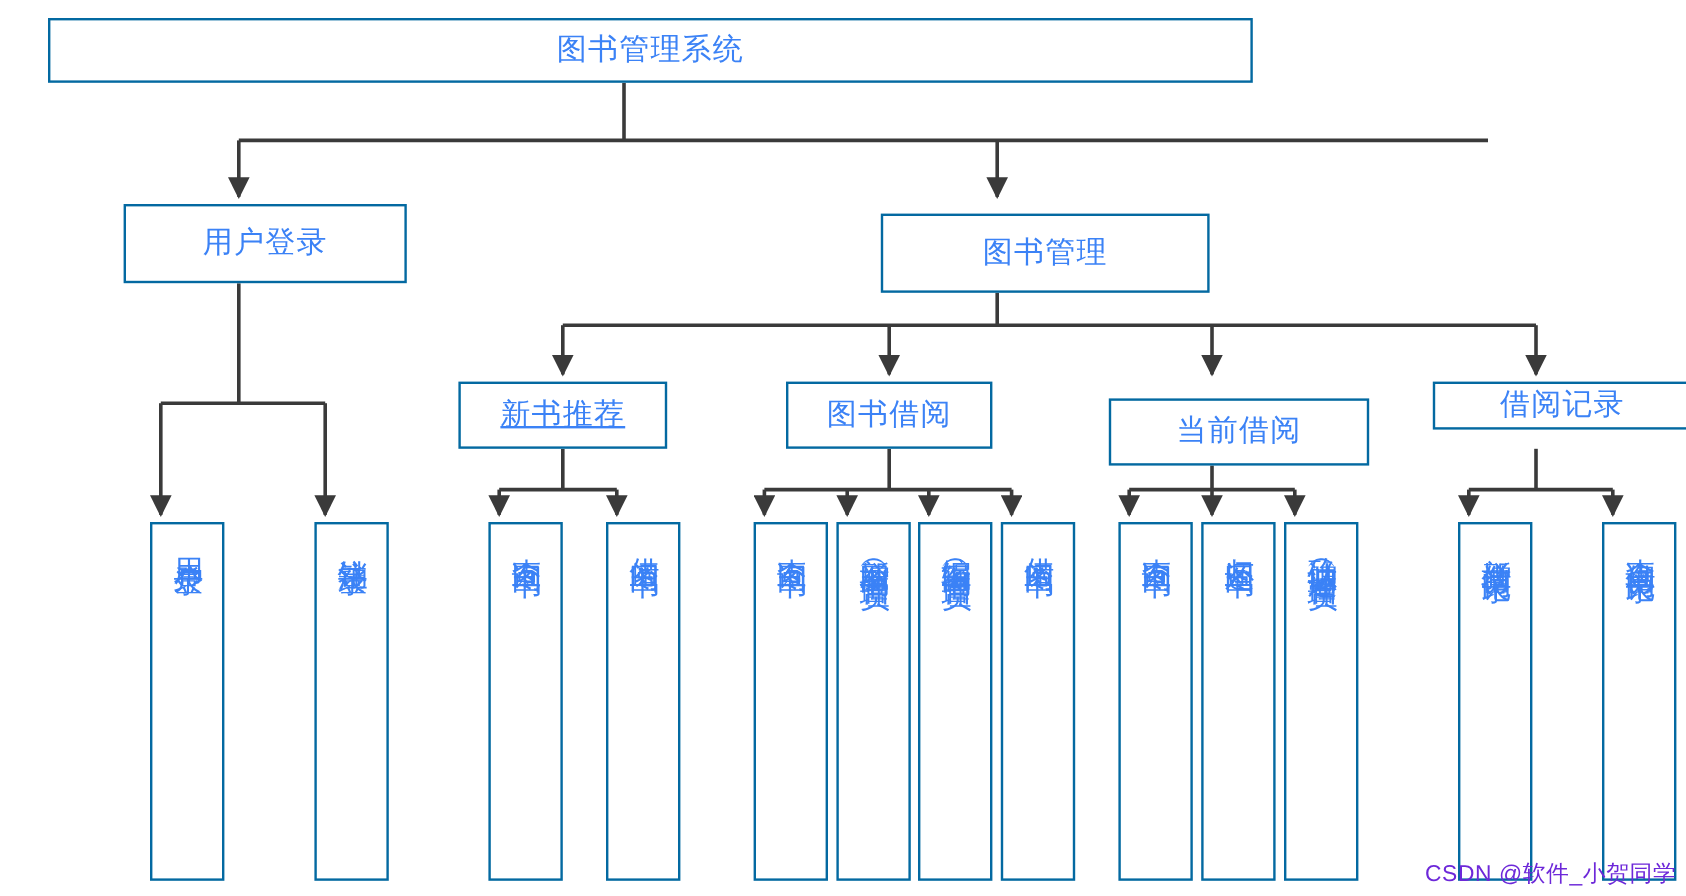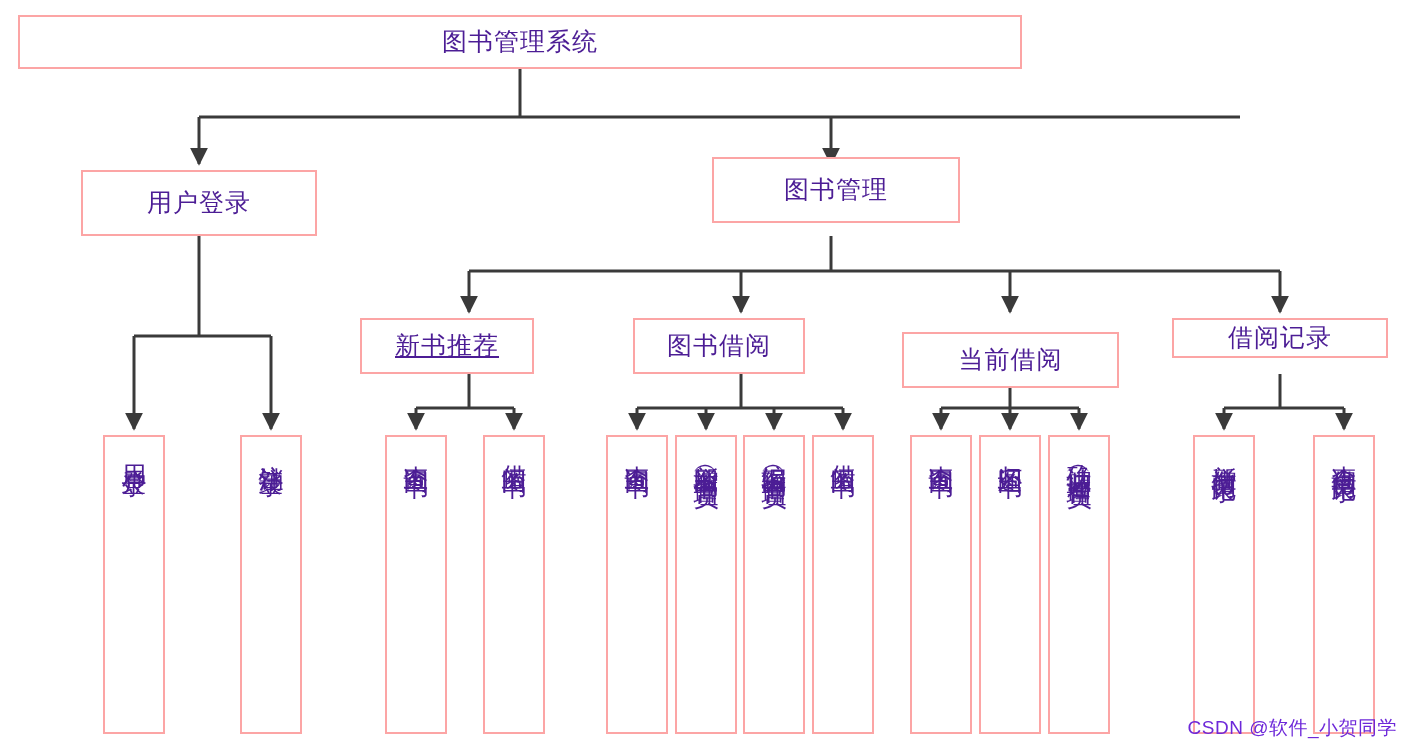--- a/index.html
+++ b/index.html
@@ -23,25 +23,26 @@
     left: 0;
     top: 0;
     width: 1405px;
     height: 747px;
     pointer-events: none;
   }
   .node {
     position: absolute;
     box-sizing: border-box;
     background: #ffffff;
-    border: 2px solid #fca5a5;
+    border: 2px solid #0369a1;
     display: flex;
     align-items: center;
     justify-content: center;
-    color: #4c1d95;
+    color: #3b82f6;
+    margin-left: 22px;
   }
   .node-label {
     text-align: center;
     line-height: 1.18;
     white-space: nowrap;
   }
   
   .node.horiz .node-label {
     font-size: 25px;
     letter-spacing: 1px;
@@ -130,21 +131,21 @@
     </g>
   </svg>
 
   <div class="node horiz root" style="left:18px; top:15px; width:1004px; height:54px;">
     <span class="node-label">图书管理系统</span>
   </div>
 
   <div class="node horiz" style="left:81px; top:170px; width:236px; height:66px;">
     <span class="node-label">用户登录</span>
   </div>
-  <div class="node horiz" style="left:712px; top:157px; width:248px; height:66px;">
+  <div class="node horiz" style="left:712px; top:178px; width:274px; height:66px;">
     <span class="node-label">图书管理</span>
   </div>
 
   <div class="node horiz" style="left:360px; top:318px; width:174px; height:56px;text-decoration:underline;">
     <span class="node-label">新书推荐</span>
   </div>
   <div class="node horiz" style="left:633px; top:318px; width:172px; height:56px;">
     <span class="node-label">图书借阅</span>
   </div>
   <div class="node horiz" style="left:902px; top:332px; width:217px; height:56px;">

